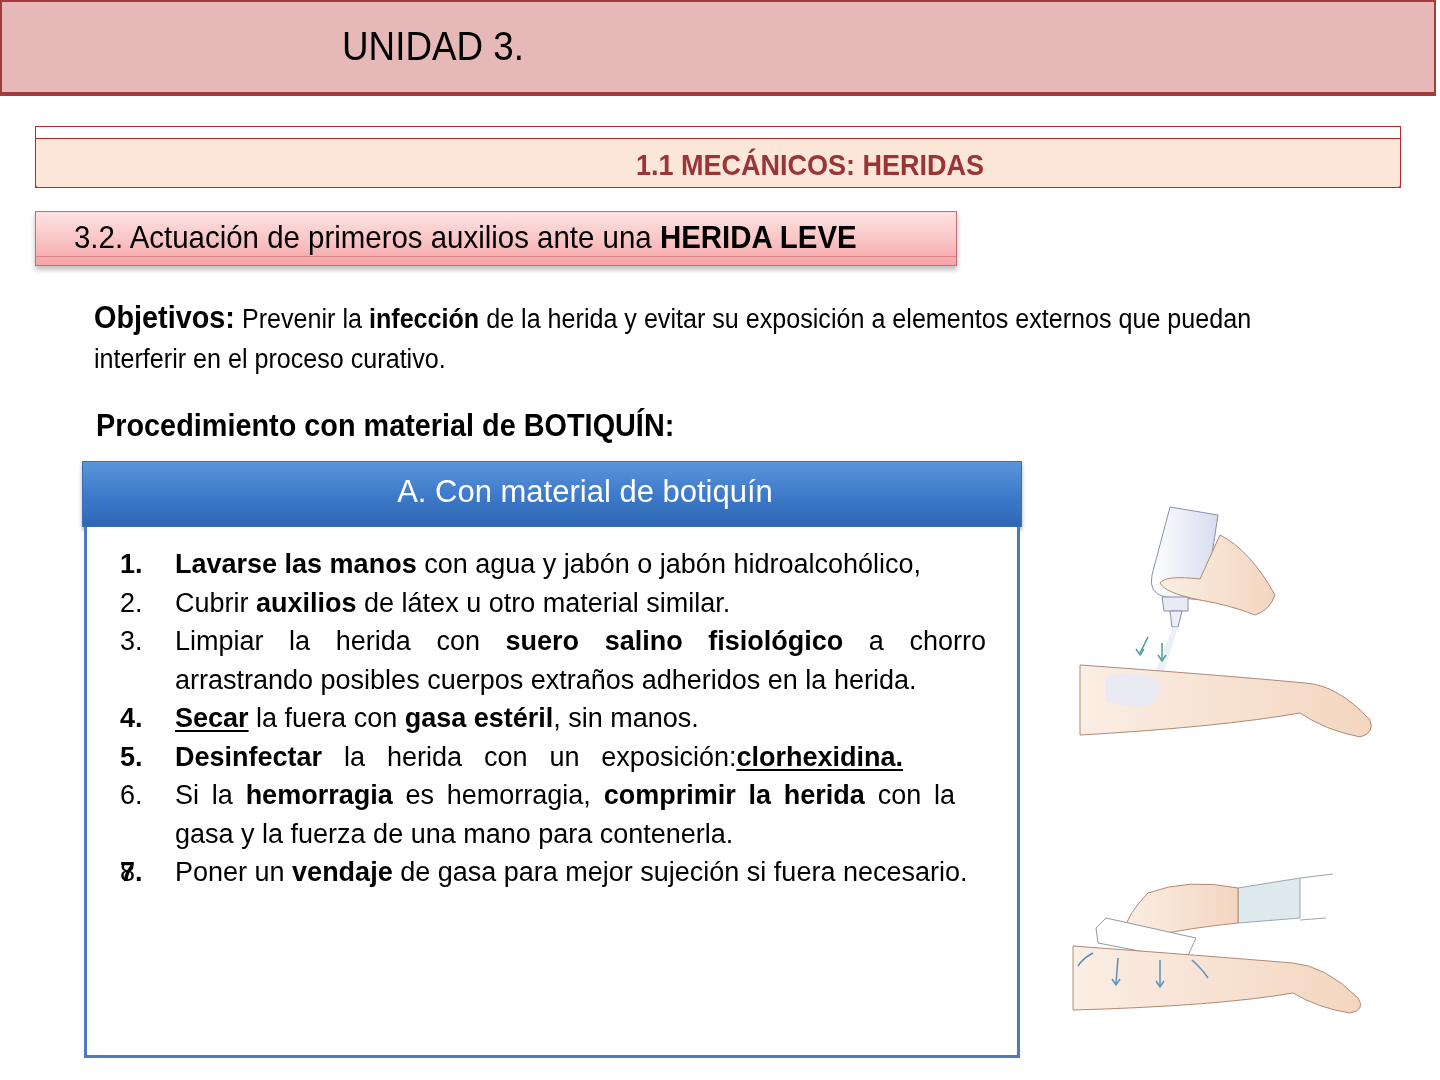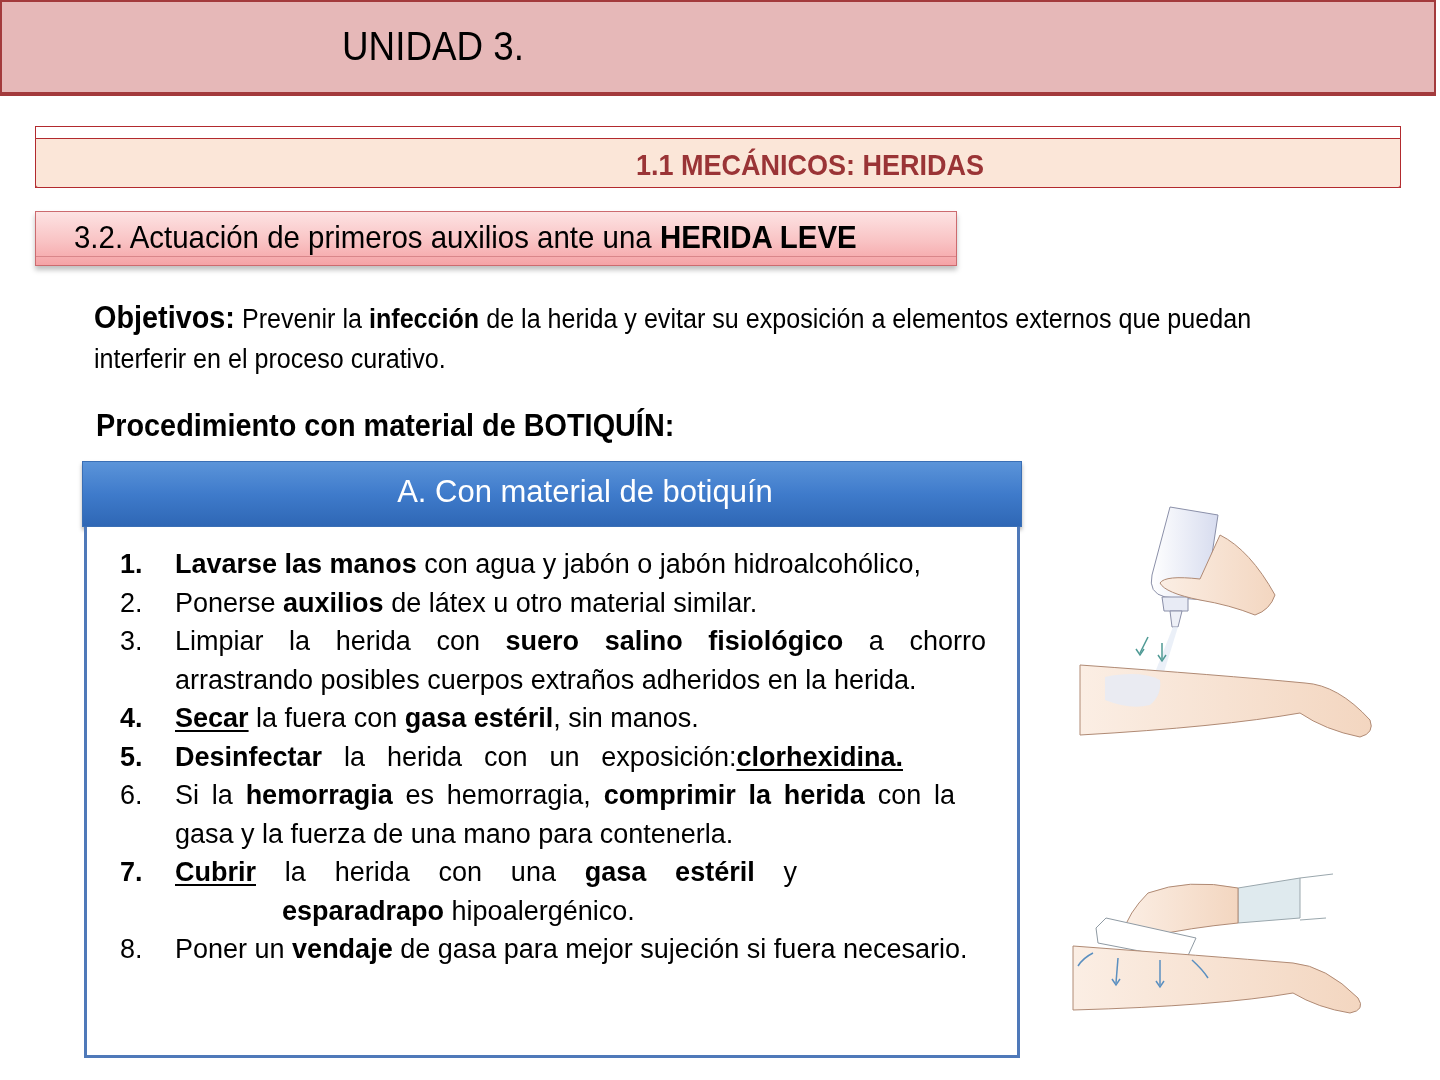--- a/index.html
+++ b/index.html
@@ -101,42 +101,40 @@
 <div class="card-title">A. Con material de botiquín</div>
 <div class="card-body"></div>
 
 <ol class="steps">
   <li class="step">
     <span class="num b">1.</span>
     <b>Lavarse las manos</b><span> con agua y jabón o jabón hidroalcohólico,</span>
   </li>
   <li class="step">
     <span class="num">2.</span>
-    <span>Ponerse </span><b>auxilios</b><span> de látex u otro material similar.</span>
+    <span>Cubrir </span><b>auxilios</b><span> de látex u otro material similar.</span>
   </li>
   <li class="step">
     <span class="num">3.</span>
     <span>Limpiar la herida con </span><b>suero salino fisiológico</b><span> a chorro arrastrando posibles cuerpos extraños adheridos en la herida.</span>
   </li>
   <li class="step">
     <span class="num b">4.</span>
     <b><u>Secar</u></b><span> la fuera con </span><b>gasa estéril</b><span>, sin manos.</span>
   </li>
   <li class="step just-all" style="width:728px;">
     <span class="num b">5.</span>
     <b>Desinfectar</b><span> la herida con un exposición:</span><b><u>clorhexidina.</u></b>
   </li>
   <li class="step" style="width:780px;">
     <span class="num">6.</span>
     <span>Si la </span><b>hemorragia</b><span> es hemorragia, </span><b>comprimir la herida</b><span> con la gasa y la fuerza de una mano para contenerla.</span>
   </li>
   <li class="step" style="width:622px;">
     <span class="num b">7.</span>
-    <span style="display:block;text-align:justify;text-align-last:justify;"><b><u>Cubrir</u></b><span> la herida con una </span><b>gasa estéril</b><span> y</span></span>
-    <span class="indent7"><b>esparadrapo</b><span> hipoalergénico.</span></span>
   </li>
   <li class="step">
     <span class="num">8.</span>
     <span>Poner un </span><b>vendaje</b><span> de gasa para mejor sujeción si fuera necesario.</span>
   </li>
 </ol>
 
 <svg class="illus" style="left:1070px;top:505px" width="310" height="255" viewBox="0 0 310 255">
   <defs>
     <linearGradient id="skin1" x1="0" y1="0" x2="1" y2="0">

